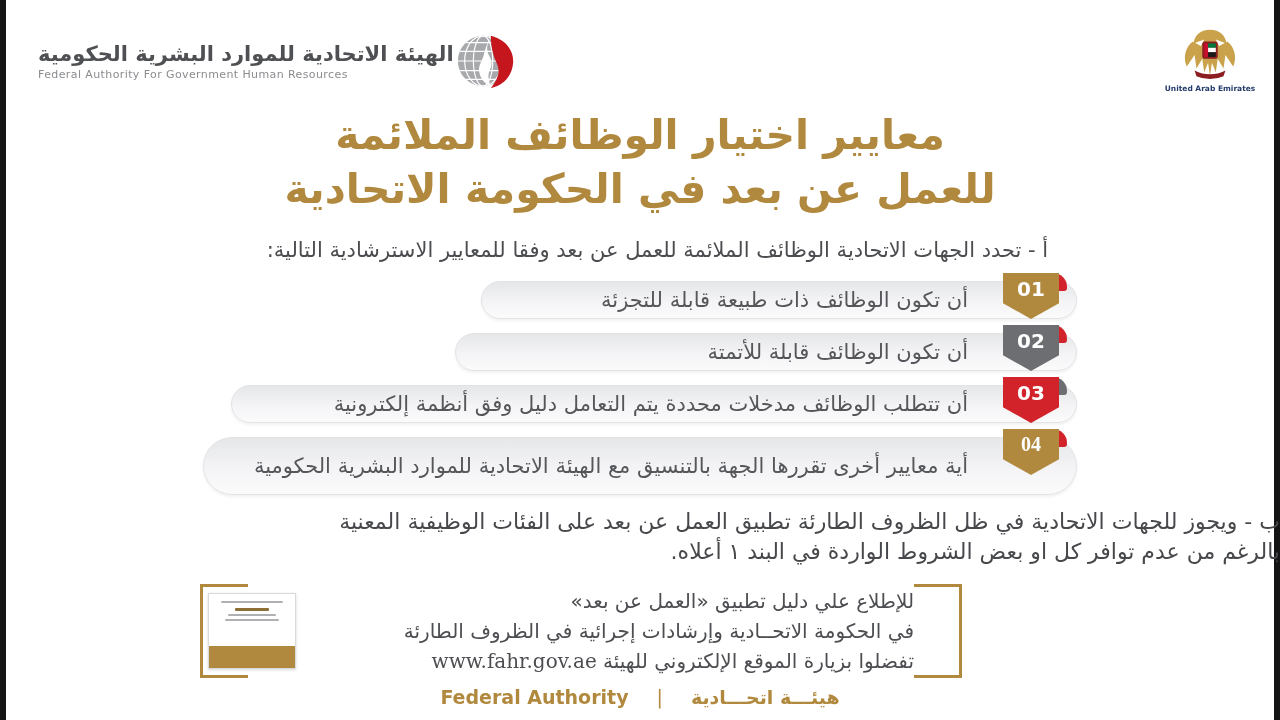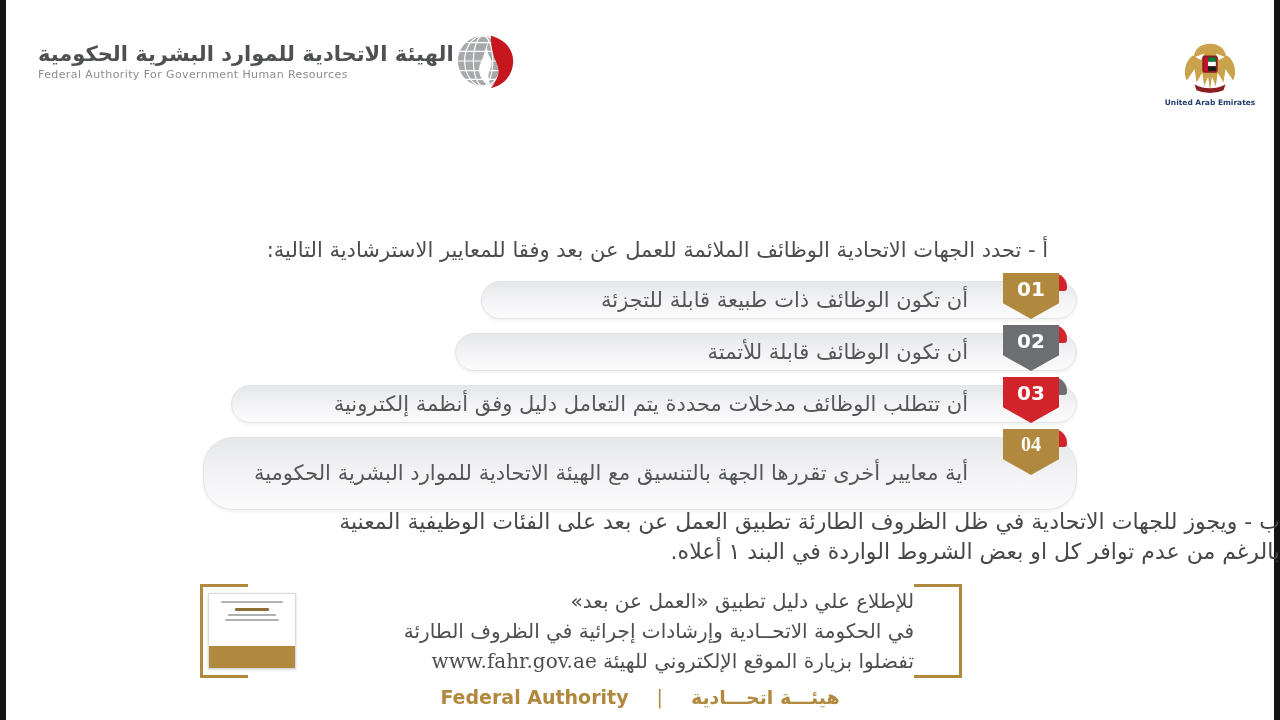--- a/index.html
+++ b/index.html
@@ -11,21 +11,21 @@
         font-family:"DejaVu Sans", sans-serif;margin:0 auto;}
   .edge{position:absolute;top:0;bottom:0;width:6px;background:#141414;}
   .edge.left{left:0}.edge.right{right:0}
 
   
   .logo{position:absolute;top:30px;left:38px;display:flex;align-items:center;gap:0;}
   .logo-text{display:flex;flex-direction:column;align-items:flex-start;}
   .logo-ar{font-size:21px;font-weight:bold;color:#4F5053;direction:rtl;}
   .logo-en{font-size:11px;color:#8A8C8F;letter-spacing:.4px;margin-top:2px;}
   .logo-mark{width:62px;height:62px;flex:0 0 auto;}
-  .emblem{position:absolute;top:40px;right:34px;width:72px;display:flex;flex-direction:column;align-items:center;}
+  .emblem{position:absolute;top:26px;right:34px;width:72px;display:flex;flex-direction:column;align-items:center;}
   .emblem svg{width:62px;height:56px;}
   .emblem-caption{font-size:7.5px;color:#233C6B;margin-top:2px;white-space:nowrap;font-weight:bold;}
 
   
   .title{position:absolute;top:108px;left:0;width:100%;text-align:center;direction:rtl;
          color:var(--gold);font-weight:bold;font-size:41px;line-height:1.32;}
 
   
   .intro{position:absolute;top:238px;left:0;width:100%;text-align:center;direction:rtl;
          font-size:21px;color:#4B4C4F;padding-left:35px;}
@@ -34,21 +34,21 @@
   .criteria{position:absolute;top:281px;right:203px;width:874px;display:flex;
             flex-direction:column;align-items:flex-end;gap:14px;}
   .crit-row{position:relative;}
   .crit-row.w0{width:596px;}
   .crit-row.w1{width:622px;}
   .crit-row.w2{width:846px;}
   .crit-row.w3{width:874px;}
   .pill{direction:rtl;height:38px;border-radius:20px;background:linear-gradient(180deg,#E6E7E9 0%,#F4F4F6 55%,#FBFBFC 100%);
         border:1px solid #E2E3E5;display:flex;align-items:center;justify-content:flex-start;
         padding:0 108px 0 26px;box-shadow:0 2px 3px rgba(0,0,0,.06);}
-  .crit-row.tall .pill{height:73px;border-radius:30px;}
+  .crit-row.tall .pill{height:58px;border-radius:30px;}
   .crit-text{font-size:21px;color:var(--text);line-height:1.25;text-align:right;}
   .ribbon{position:absolute;top:-8px;right:10px;width:28px;height:18px;
           border-radius:0 14px 3px 0;z-index:1;}
   .badge{position:absolute;top:-8px;right:18px;width:56px;height:46px;z-index:2;
          clip-path:polygon(0 0,100% 0,100% 66%,50% 100%,0 66%);
          display:flex;justify-content:center;color:#fff;font-weight:bold;font-size:20px;
          padding-top:4px;}
 
   
   .para-b{position:absolute;top:507px;left:0;width:100%;direction:rtl;
@@ -120,20 +120,24 @@
       <rect x="24" y="16" width="16" height="18" rx="3" fill="#8C1D21"></rect>
       <rect x="26" y="18" width="4" height="14" fill="#C8102E"></rect>
       <rect x="30" y="18" width="8" height="4.6" fill="#007A3D"></rect>
       <rect x="30" y="22.6" width="8" height="4.6" fill="#ffffff"></rect>
       <rect x="30" y="27.2" width="8" height="4.8" fill="#1a1a1a"></rect>
       <path d="M16 46 Q32 54 48 46 L46 52 Q32 58 18 52 Z" fill="#8C1D21"></path>
     </svg>
     <div class="emblem-caption">United Arab Emirates</div>
   </div>
 
+  <div class="title">
+    <div>معايير اختيار الوظائف الملائمة</div>
+    <div>للعمل عن بعد في الحكومة الاتحادية</div>
+  </div>
 
   <div class="intro">أ - تحدد الجهات الاتحادية الوظائف الملائمة للعمل عن بعد وفقا للمعايير الاسترشادية  التالية:</div>
 
   <div class="criteria">
 
     <div class="crit-row w0">
       <div class="ribbon" style="background: rgb(210, 35, 42);"></div>
       <div class="badge" style="background: rgb(177, 137, 62);">
           <span>01</span>
         </div>

